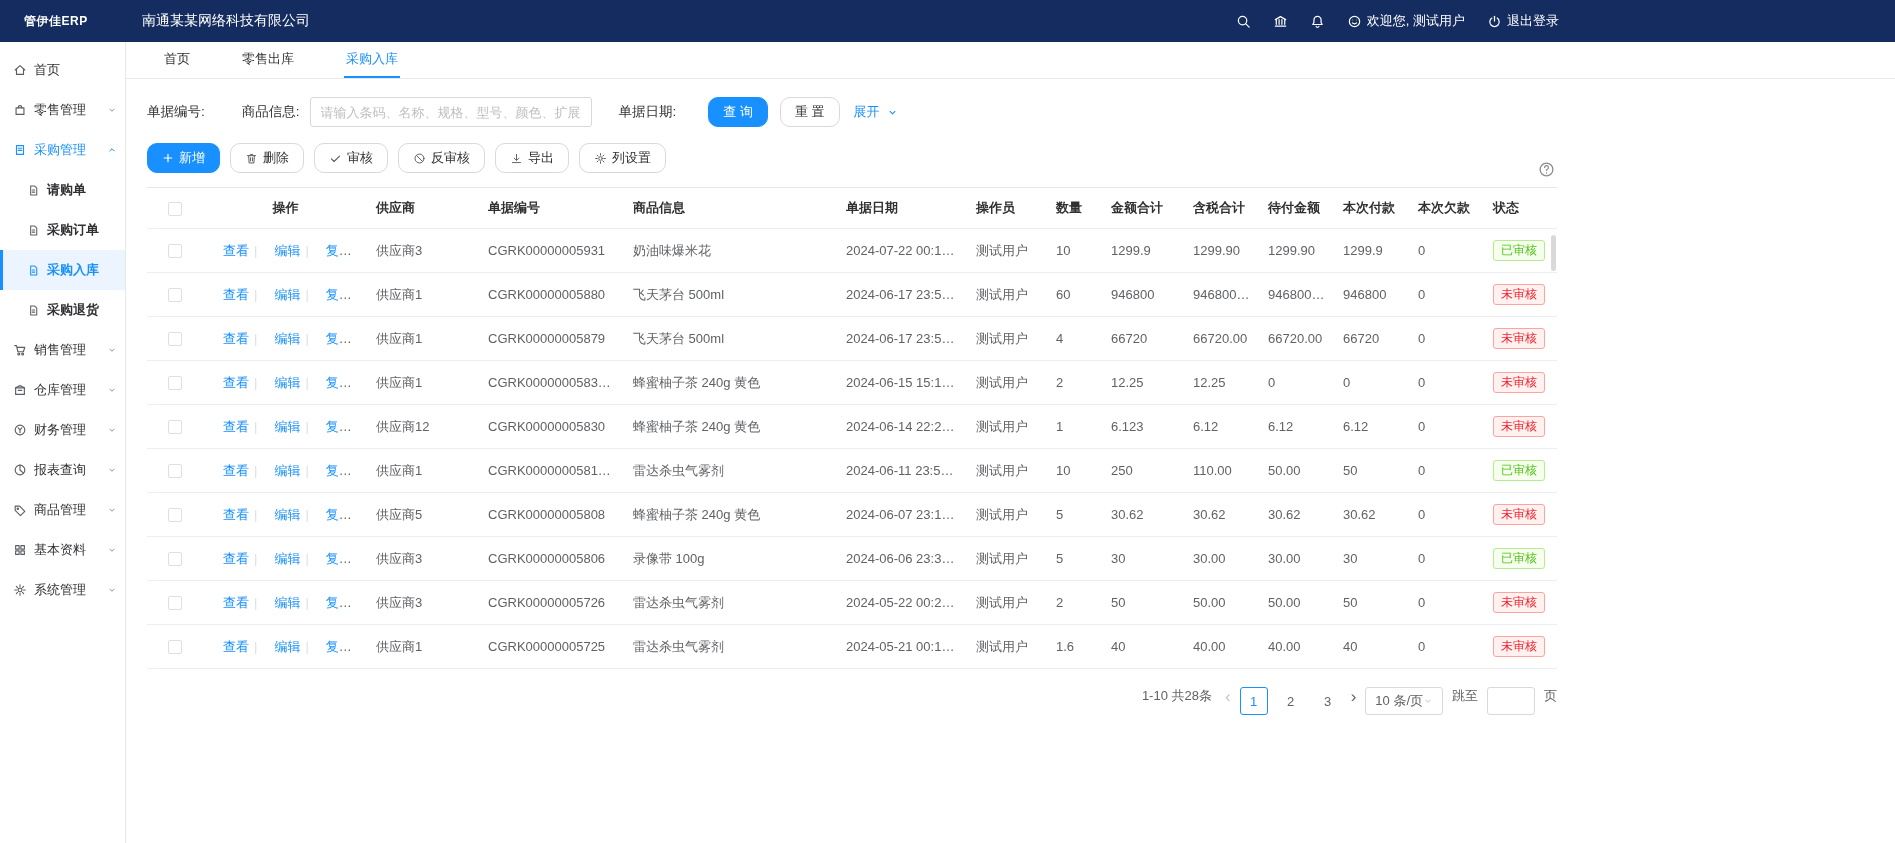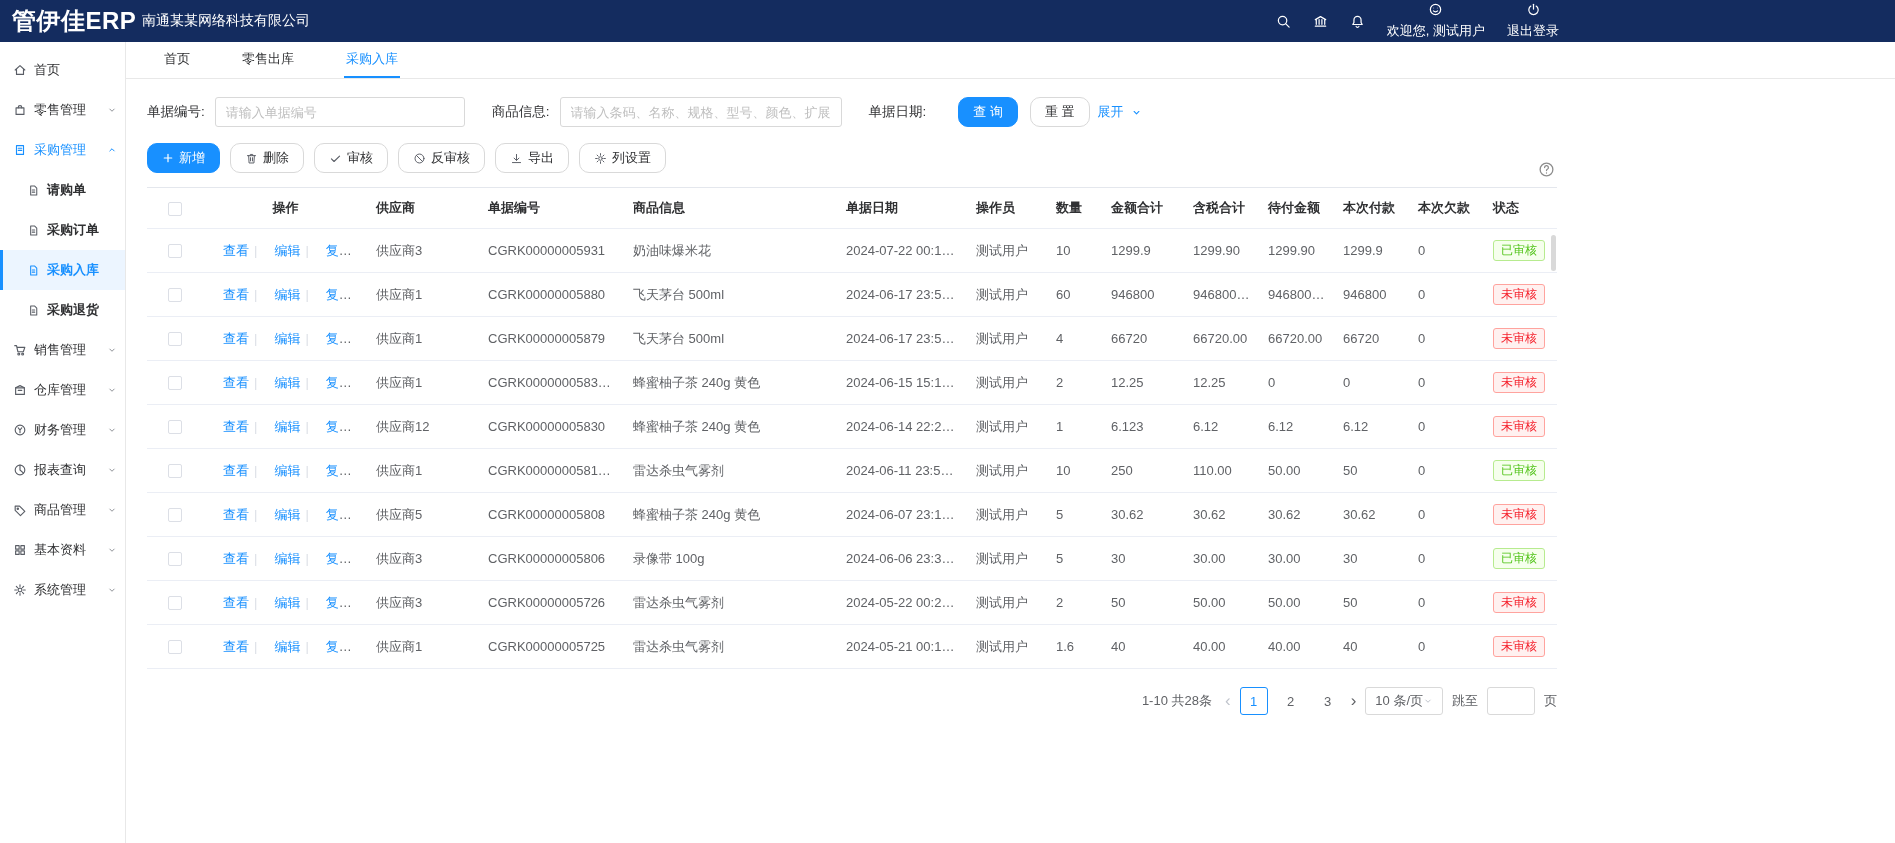--- a/index.html
+++ b/index.html
@@ -8,24 +8,24 @@
     --approved:#52c41a;
     --pending:#f5222d;
   }
   *{box-sizing:border-box;}
   body{margin:0;width:1895px;height:843px;overflow:hidden;background:#fff;
        font-family:"Liberation Sans",sans-serif;color:#303133;}
   svg{display:block;}
 
   
   .header{height:42px;background:var(--header-bg);display:flex;align-items:center;color:#fff;}
-  .logo{width:126px;padding-left:12px;font-size:24px;font-weight:700;letter-spacing:.5px;white-space:nowrap;}
+  .logo{width:126px;padding-left:24px;font-size:12px;font-weight:700;letter-spacing:.5px;white-space:nowrap;}
   .company{font-size:14px;margin-left:16px;}
   .header-right{margin-left:auto;padding-right:336px;display:flex;align-items:center;gap:22px;font-size:13px;}
-  .hitem{display:flex;align-items:center;gap:5px;cursor:pointer;white-space:nowrap;flex-direction:column;}
+  .hitem{display:flex;align-items:center;gap:5px;cursor:pointer;white-space:nowrap;}
 
   
   .layout{display:flex;min-height:801px;align-items:stretch;}
   .sidebar{width:126px;flex-shrink:0;border-right:1px solid #e8e8e8;padding-top:8px;background:#fff;}
   .menu-item{height:40px;display:flex;align-items:center;gap:7px;padding:0 8px 0 13px;font-size:13px;color:#303133;cursor:pointer;}
   .menu-item .chev{margin-left:auto;color:#909399;}
   .menu-item .mi{color:#5a5e66;}
   .menu-item.active-parent,.menu-item.active-parent .mi,.menu-item.active-parent .chev{color:var(--primary);}
   .submenu-item{height:40px;display:flex;align-items:center;gap:7px;padding-left:27px;font-size:13px;color:#303133;cursor:pointer;font-weight:bold;}
   .submenu-item .mi{color:#5a5e66;}
@@ -50,21 +50,21 @@
   input.box::placeholder{color:#bfbfbf;}
   .doc-input{width:250px;}
   .prod-input{width:282px;}
   .date-range{width:262px;height:30px;border:1px solid #d9d9d9;border-radius:3px;display:flex;align-items:center;
               justify-content:center;gap:16px;font-size:13px;color:#606266;cursor:pointer;}
   .btn{height:30px;border-radius:10px;font-size:13px;padding:0 14px;border:1px solid #d9d9d9;background:#fff;color:#303133;
        cursor:pointer;display:inline-flex;align-items:center;gap:5px;font-family:"Liberation Sans",sans-serif;white-space:nowrap;}
   .btn.primary{background:var(--primary);border-color:var(--primary);color:#fff;}
   .search-btn{margin-left:22px;}
   .reset-btn{margin-left:12px;}
-  .expand-link{margin-left:8px;color:var(--primary);font-size:13px;display:inline-flex;align-items:center;gap:7px;cursor:pointer;}
+  .expand-link{margin-left:14px;color:var(--primary);font-size:13px;display:inline-flex;align-items:center;gap:7px;cursor:pointer;}
 
   
   .toolbar{margin-top:16px;display:flex;gap:10px;}
   .toolbar .btn .bi{color:#5a5e66;}
   .toolbar .btn.primary .bi{color:#fff;}
   .help{position:absolute;right:2px;top:64px;color:#8c8c8c;cursor:pointer;}
 
   
   .table-wrap{position:relative;margin-top:14px;}
   table{border-collapse:collapse;table-layout:fixed;width:1410px;font-size:13px;}
@@ -75,21 +75,21 @@
   th.c-actions,td.c-actions{text-align:center;}
   a.op{color:var(--primary);text-decoration:none;cursor:pointer;margin-left:12px;}
   .sep{color:#dcdfe6;margin:0 5px;}
   .cb{display:inline-block;width:14px;height:14px;border:1px solid #dcdfe6;border-radius:2px;background:#fff;vertical-align:middle;cursor:pointer;}
   .badge{display:inline-block;padding:0 7px;border:1px solid;border-radius:3px;font-size:12px;line-height:19px;}
   .badge.approved{color:var(--approved);background:#f6ffed;border-color:#b7eb8f;}
   .badge.pending{color:var(--pending);background:#fff1f0;border-color:#ffa39e;}
   .scroll-thumb{position:absolute;right:1px;top:48px;width:5px;height:36px;background:#d9d9d9;border-radius:3px;}
 
   
-  .pagination{width:1410px;display:flex;justify-content:flex-end;align-items:center;gap:9px;margin-top:18px;font-size:13px;color:#606266;}
+  .pagination{width:1410px;display:flex;justify-content:flex-end;gap:9px;margin-top:18px;font-size:13px;color:#606266;}
   .pg-total{margin-right:4px;}
   .page-btn{min-width:28px;height:28px;display:inline-flex;align-items:center;justify-content:center;border:1px solid transparent;
             border-radius:3px;cursor:pointer;background:#fff;}
   .page-btn.current{border-color:var(--primary);color:var(--primary);}
   .arrow{font-size:17px;cursor:pointer;}
   .arrow.disabled{color:#c0c4cc;cursor:default;}
   .size-select{height:28px;border:1px solid #d9d9d9;border-radius:3px;display:inline-flex;align-items:center;
                padding:0 9px;color:#606266;cursor:pointer;}
   .size-select .chev{color:#c0c4cc;}
   .jump-input{width:48px;height:28px;border:1px solid #d9d9d9;border-radius:3px;outline:none;padding:0 6px;font-size:13px;}
@@ -325,21 +325,20 @@
     <div class="tabbar">
       <div class="tab">首页</div>
       <div class="tab">零售出库</div>
       <div class="tab active">采购入库</div>
     </div>
 
     <div class="content">
 
       <div class="filters">
         <span class="flabel">单据编号:</span>
-        <input class="box doc-input" placeholder="请输入单据编号" style="">
         <span class="flabel g2">商品信息:</span>
         <input class="box prod-input" placeholder="请输入条码、名称、规格、型号、颜色、扩展..." style="">
         <span class="flabel g2">单据日期:</span>
         <button class="btn primary search-btn">查 询</button>
         <button class="btn reset-btn">重 置</button>
         <span class="expand-link">
           <span>展开</span>
           <span>
               <svg width="11" height="11" viewBox="0 0 16 16" fill="none" stroke="currentColor" stroke-width="1.6" stroke-linecap="round" stroke-linejoin="round">
                 <path d="M4.5 6.5 8 10l3.5-3.5"></path>

